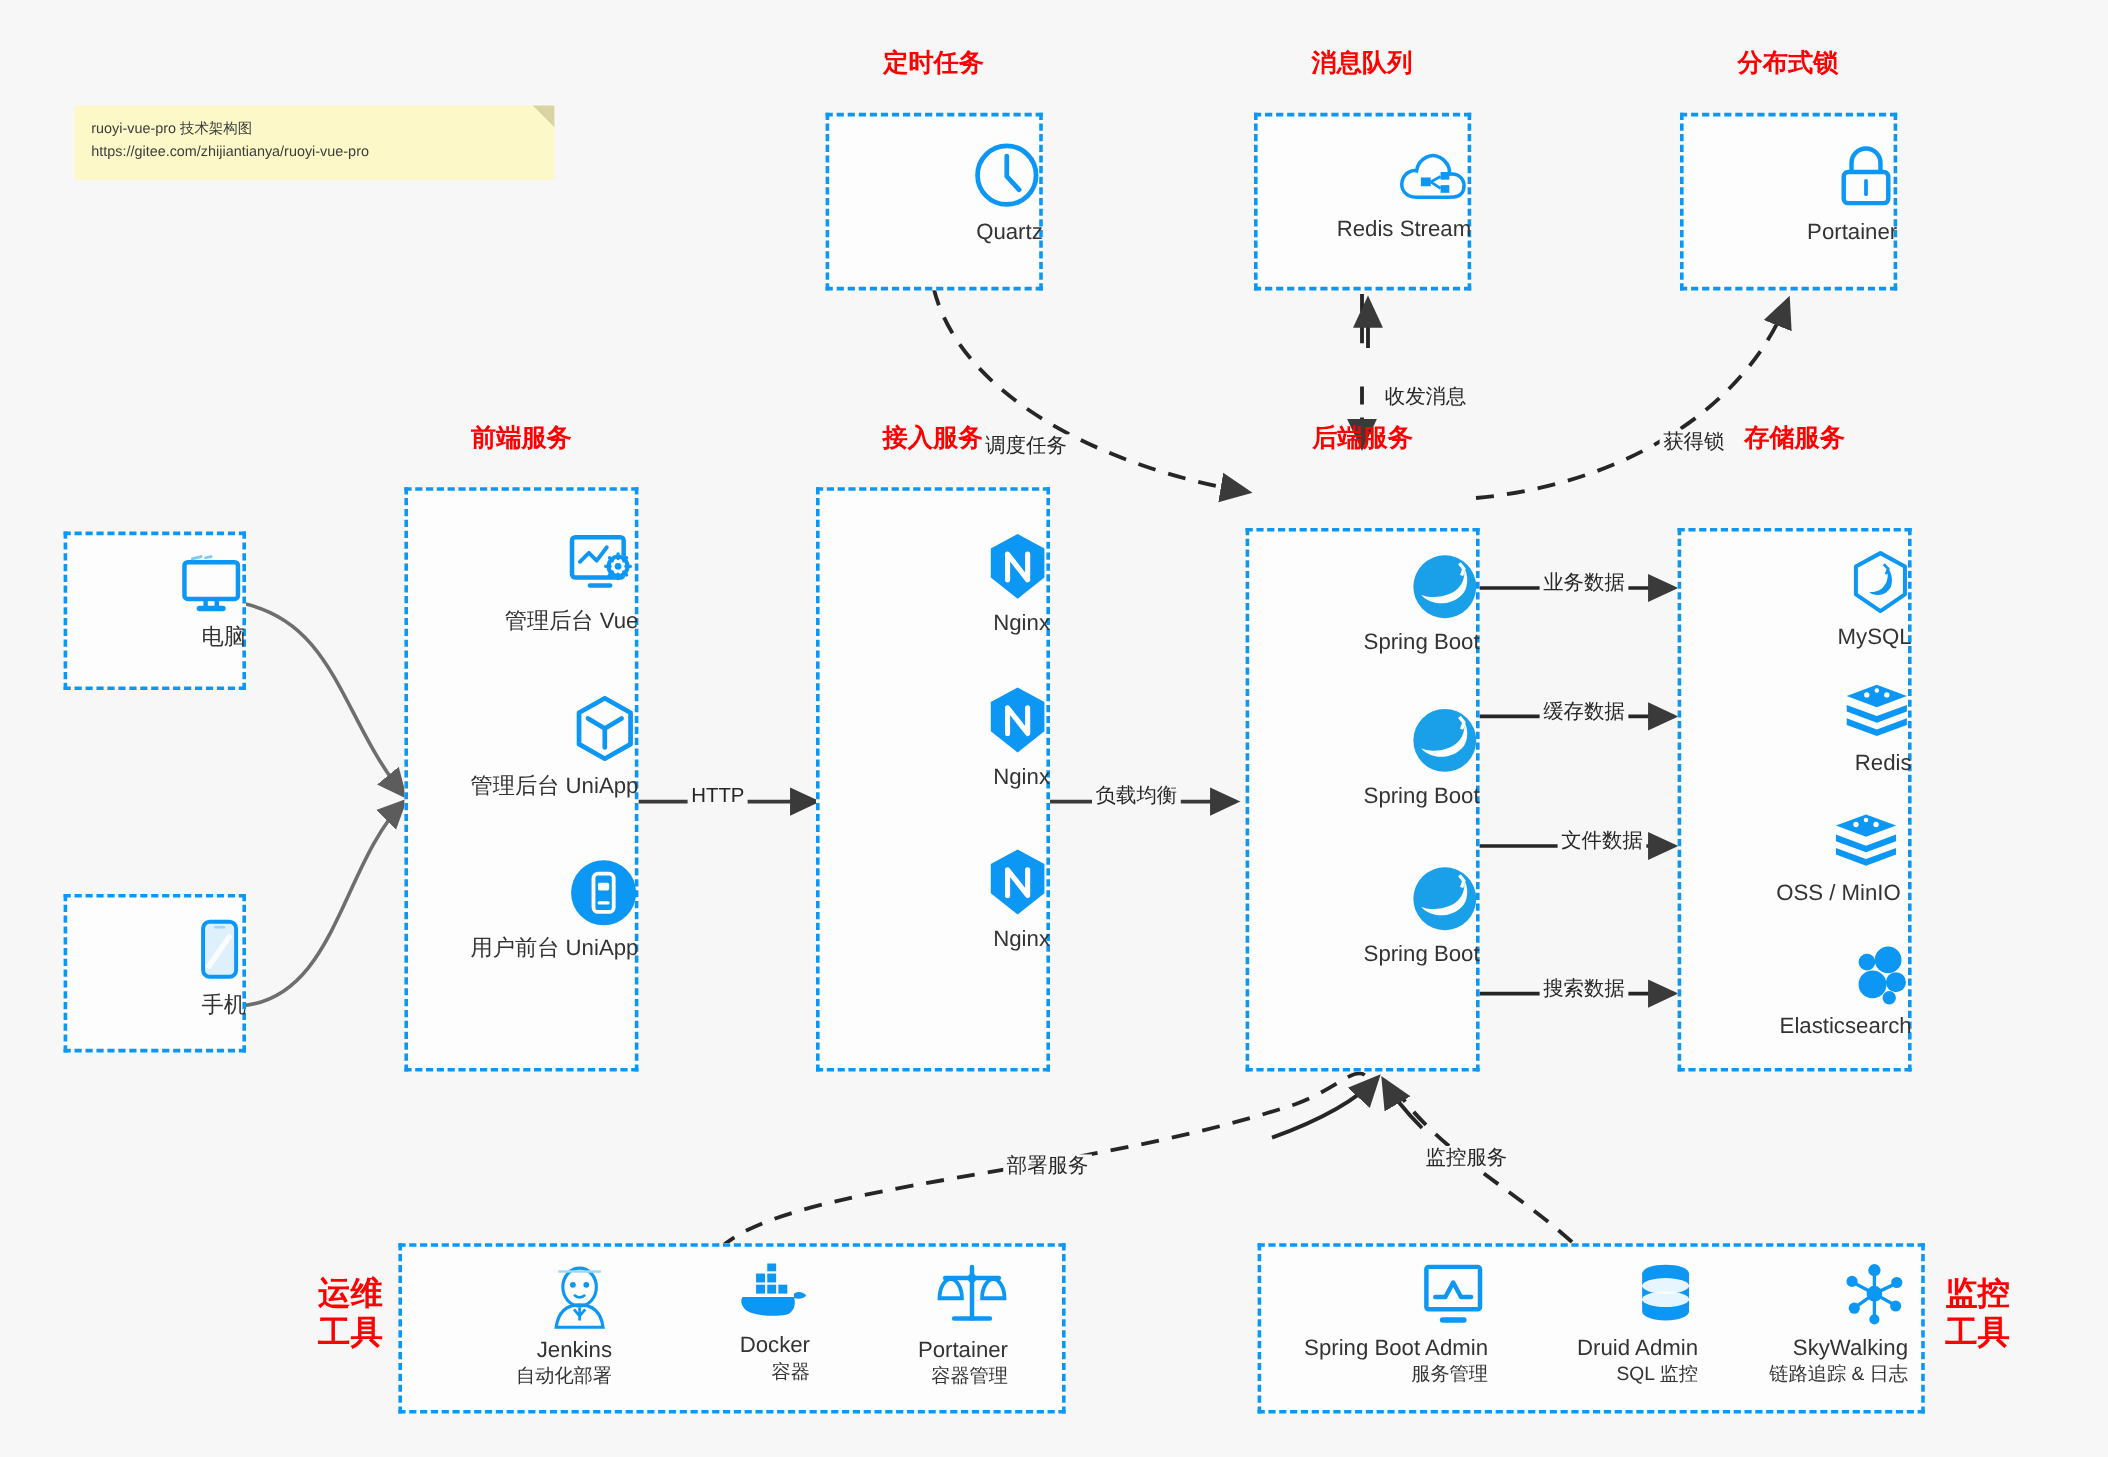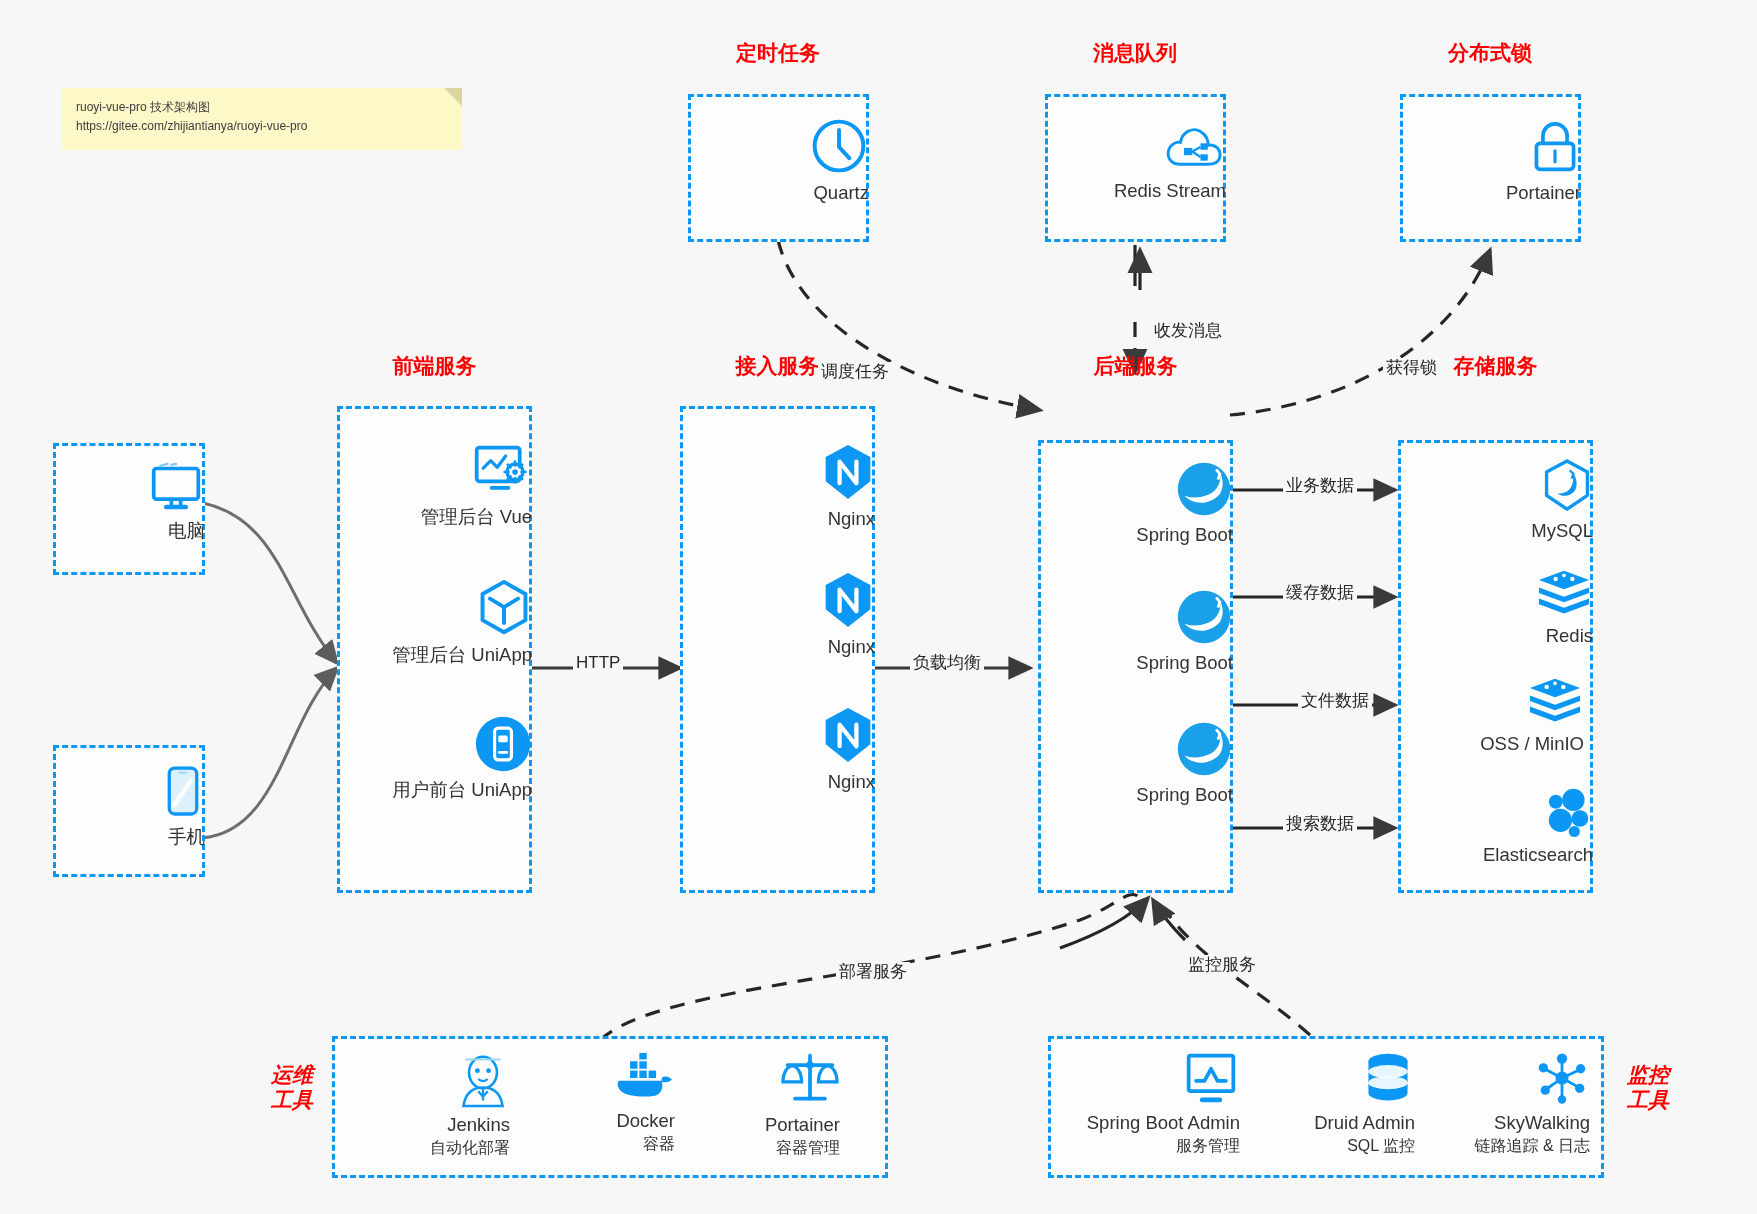--- a/index.html
+++ b/index.html
@@ -47,21 +47,21 @@
   .grp-title {
     position: absolute;
     color: #ff0000;
     font-weight: bold;
     font-size: 21px;
     text-align: center;
     white-space: nowrap;
     z-index: 5;
     line-height: 1.2;
   }
-  .grp-title.side { font-size: 21px; font-style: italic; }
+  .grp-title.side { font-size: 27px; }
 
   
   .node {
     position: absolute;
     display: flex;
     flex-direction: column;
     align-items: flex-end;
     justify-content: flex-start;
     z-index: 4;
   }

